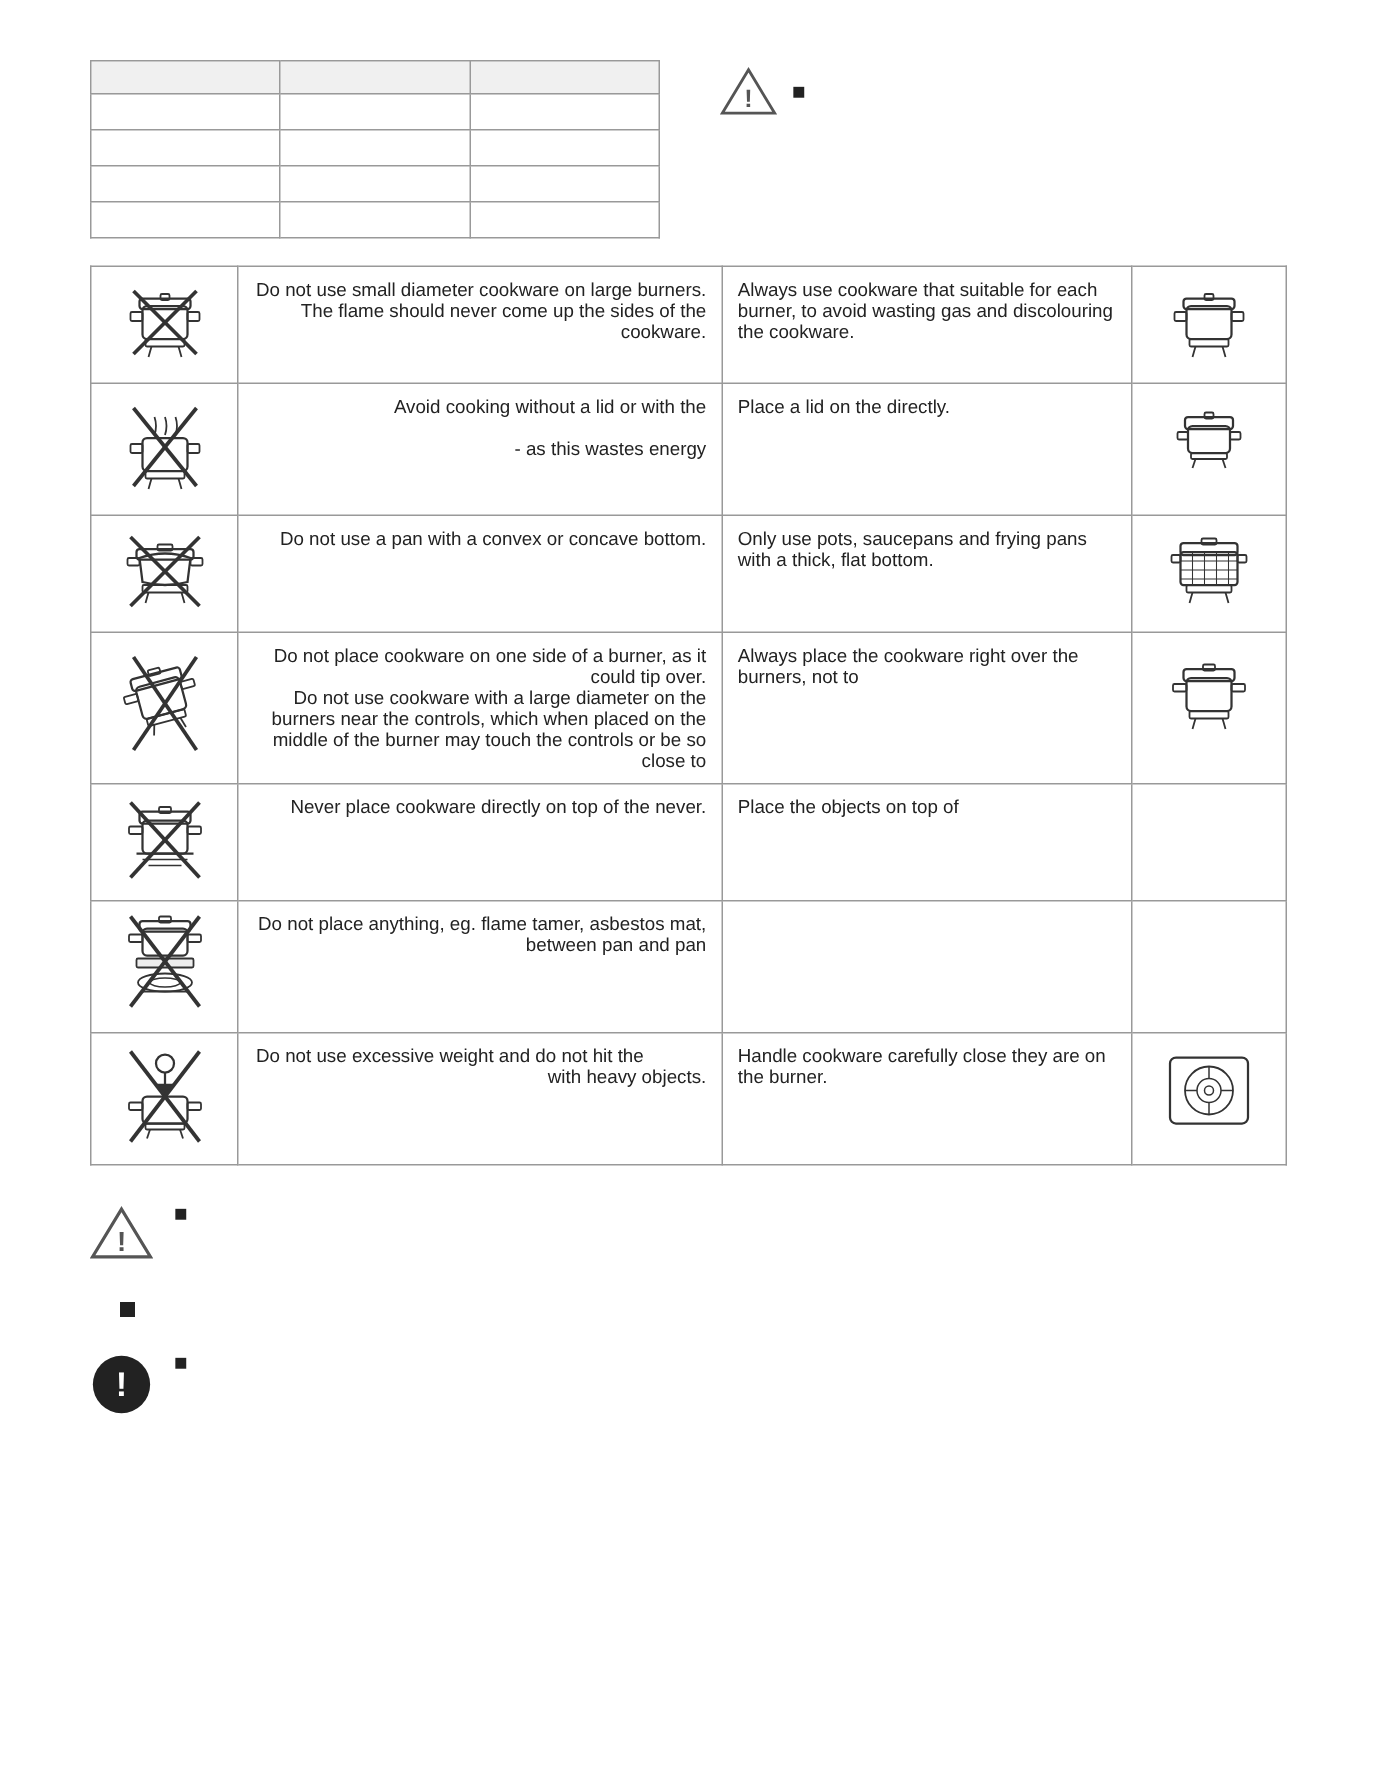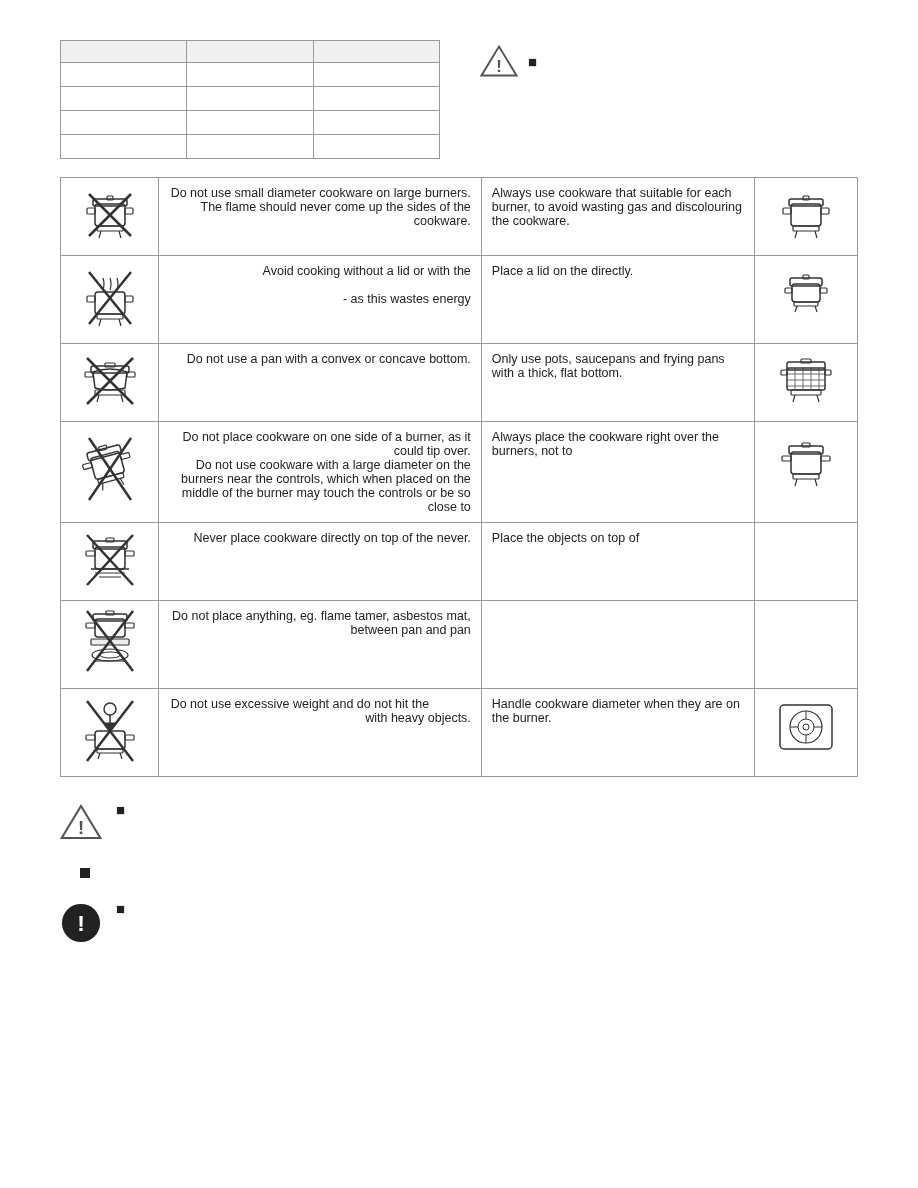--- a/index.html
+++ b/index.html
@@ -393,21 +393,21 @@
           <line x1="39" y1="56" x2="41" y2="62" stroke="#333" stroke-width="1.2"></line>
 
           <line x1="6" y1="4" x2="52" y2="64" stroke="#333" stroke-width="2.5"></line>
           <line x1="52" y1="4" x2="6" y2="64" stroke="#333" stroke-width="2.5"></line>
         </svg>
       </td>
       <td class="text-cell">
         Do not use excessive weight and do not hit the &nbsp;&nbsp;&nbsp;&nbsp;&nbsp;&nbsp;&nbsp;&nbsp;&nbsp;&nbsp;&nbsp; with heavy objects.
       </td>
       <td class="right-text-cell">
-        Handle cookware diameter when they are on the burner.
+        Handle cookware carefully close they are on the burner.
       </td>
       <td class="right-icon-cell">
         <svg width="62" height="62" viewBox="0 0 62 62">
 
           <rect x="5" y="8" width="52" height="44" rx="4" stroke="#333" stroke-width="1.5" fill="none"></rect>
 
           <circle cx="31" cy="30" r="16" stroke="#333" stroke-width="1.2" fill="none"></circle>
           <circle cx="31" cy="30" r="8" stroke="#333" stroke-width="1" fill="none"></circle>
 
           <circle cx="31" cy="30" r="3" stroke="#333" stroke-width="1" fill="none"></circle>

